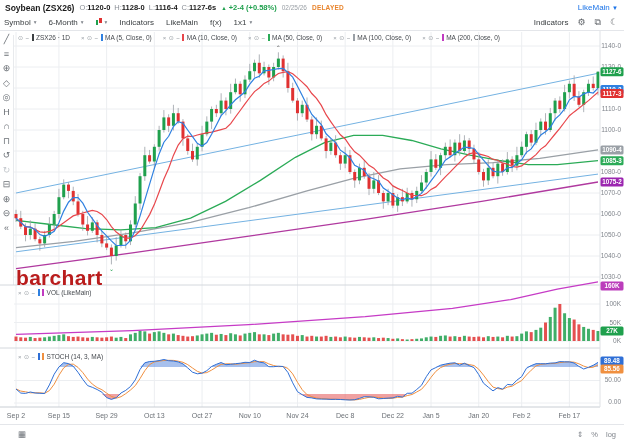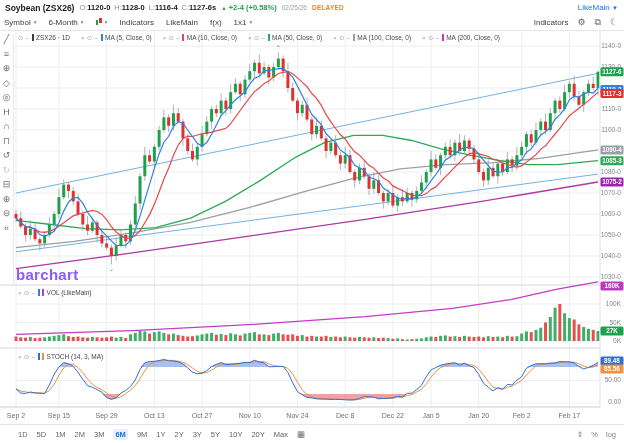--- a/index.html
+++ b/index.html
@@ -48,22 +48,22 @@
     display:flex; flex-direction:column; align-items:center; gap:5.5px; border-right:1px solid #e8eaed; }
   .tool { font-size:9px; color:#6b7076; line-height:1; cursor:pointer; }
   .tool.dim { color:#c3c7cc; }
   #chart-svg { position:absolute; top:0; left:0; }
   .legend { position:absolute; display:flex; align-items:center; gap:4px; font-size:6.5px;
     color:#44484d; white-space:nowrap; }
   .lgi { color:#9aa0a6; font-size:6px; cursor:pointer; }
   .cbar { display:inline-block; width:2px; height:7px; }
   .lgl { font-size:6.5px; color:#44484d; }
   .lg-entry { display:flex; align-items:center; gap:2.5px; margin-right:7px; }
-  .watermark { position:absolute; left:16px; top:235px; font-size:15px; font-weight:bold;
-    color:#8b5cf6; letter-spacing:.3px; }
+  .watermark { position:absolute; left:16px; top:235px; font-size:21px; font-weight:bold;
+    color:#b91c1c; letter-spacing:.3px; }
 
   
   .time-axis { position:absolute; top:408px; left:0; width:624px; height:16px; }
   .tlab { position:absolute; top:4px; width:32px; text-align:center; font-size:7px; color:#6b7076; }
 
   
   .bbar { position:absolute; top:424px; left:0; width:624px; height:19px; background:#fff;
     border-top:1px solid #e4e6ea; display:flex; align-items:center; padding:0 8px 0 18px; }
   .rbtn { font-size:7.5px; color:#5f6368; margin-right:9px; cursor:pointer; }
   .rbtn.active { color:#1a73e8; font-weight:bold; background:#e8f0fe; border-radius:2px; padding:1px 2px; }
@@ -676,36 +676,20 @@
       <span class="tlab" style="left: 281.459px;">Nov 24</span>
       <span class="tlab" style="left: 329.164px;">Dec 8</span>
       <span class="tlab" style="left: 376.87px;">Dec 22</span>
       <span class="tlab" style="left: 415.034px;">Jan 5</span>
       <span class="tlab" style="left: 462.738px;">Jan 20</span>
       <span class="tlab" style="left: 505.673px;">Feb 2</span>
       <span class="tlab" style="left: 553.378px;">Feb 17</span>
     </div>
 
   <div class="bbar">
-    <span id="range-buttons" style="display:flex;align-items:center;">
-        <span class="rbtn">1D</span>
-        <span class="rbtn">5D</span>
-        <span class="rbtn">1M</span>
-        <span class="rbtn">2M</span>
-        <span class="rbtn">3M</span>
-        <span class="rbtn active">6M</span>
-        <span class="rbtn">9M</span>
-        <span class="rbtn">1Y</span>
-        <span class="rbtn">2Y</span>
-        <span class="rbtn">3Y</span>
-        <span class="rbtn">5Y</span>
-        <span class="rbtn">10Y</span>
-        <span class="rbtn">20Y</span>
-        <span class="rbtn">Max</span>
-      </span>
     <span class="cal">▦</span>
     <span class="bright">
       <span class="scaleopt">⇕</span>
       <span class="scaleopt">%</span>
       <span class="scaleopt">log</span>
     </span>
   </div>
 
 </div>
 

